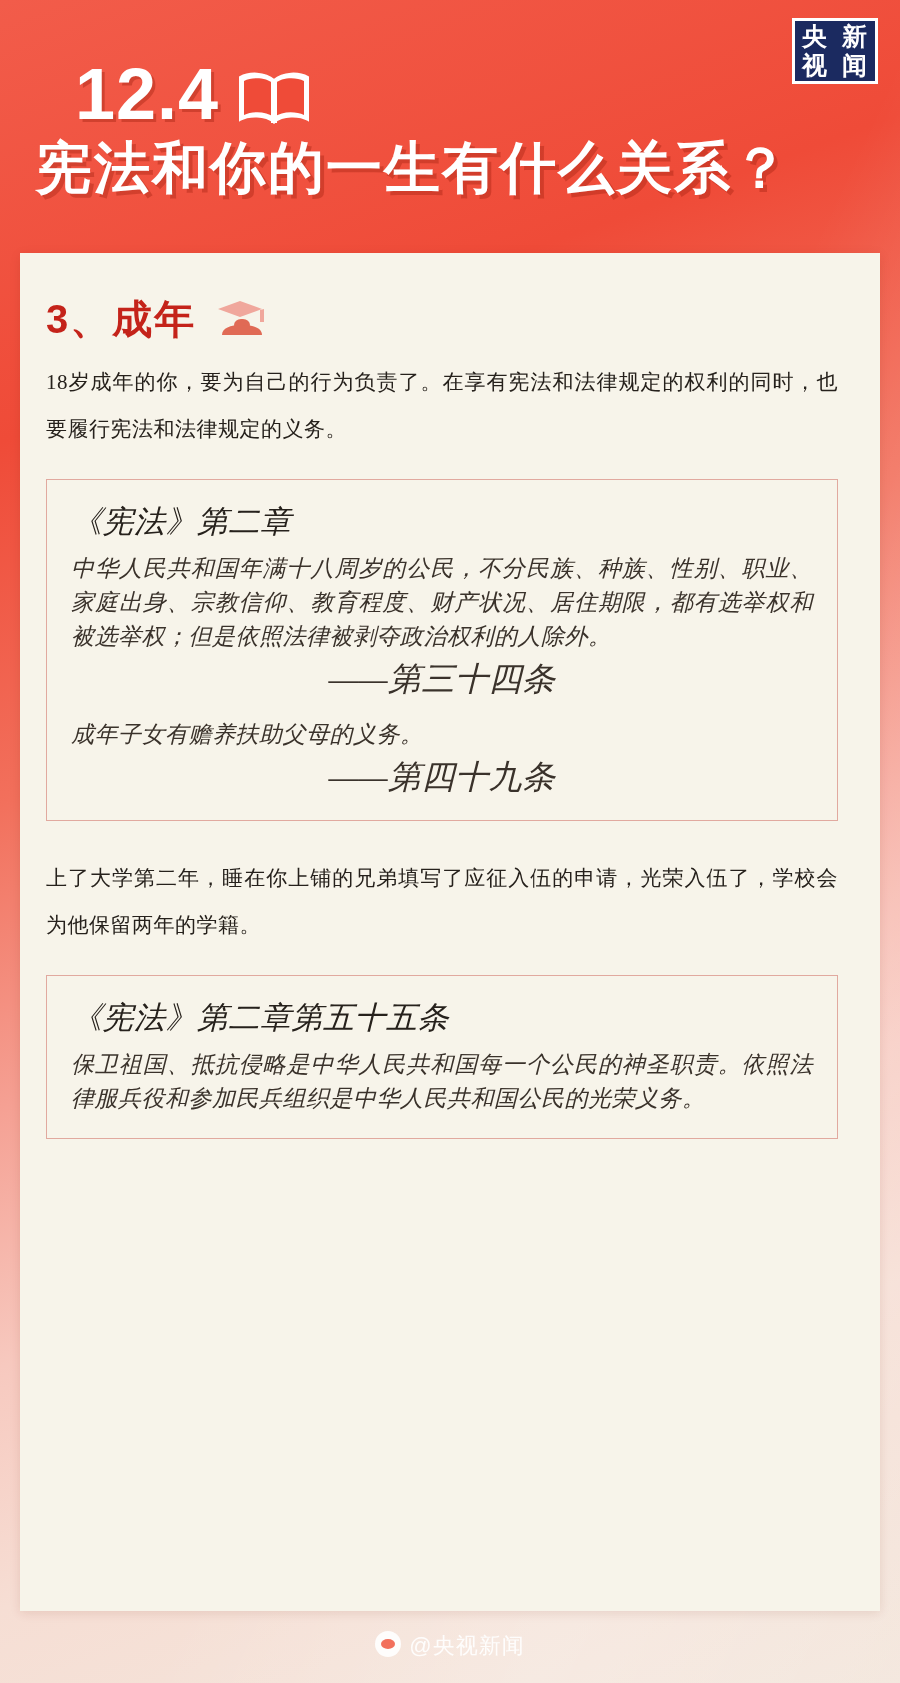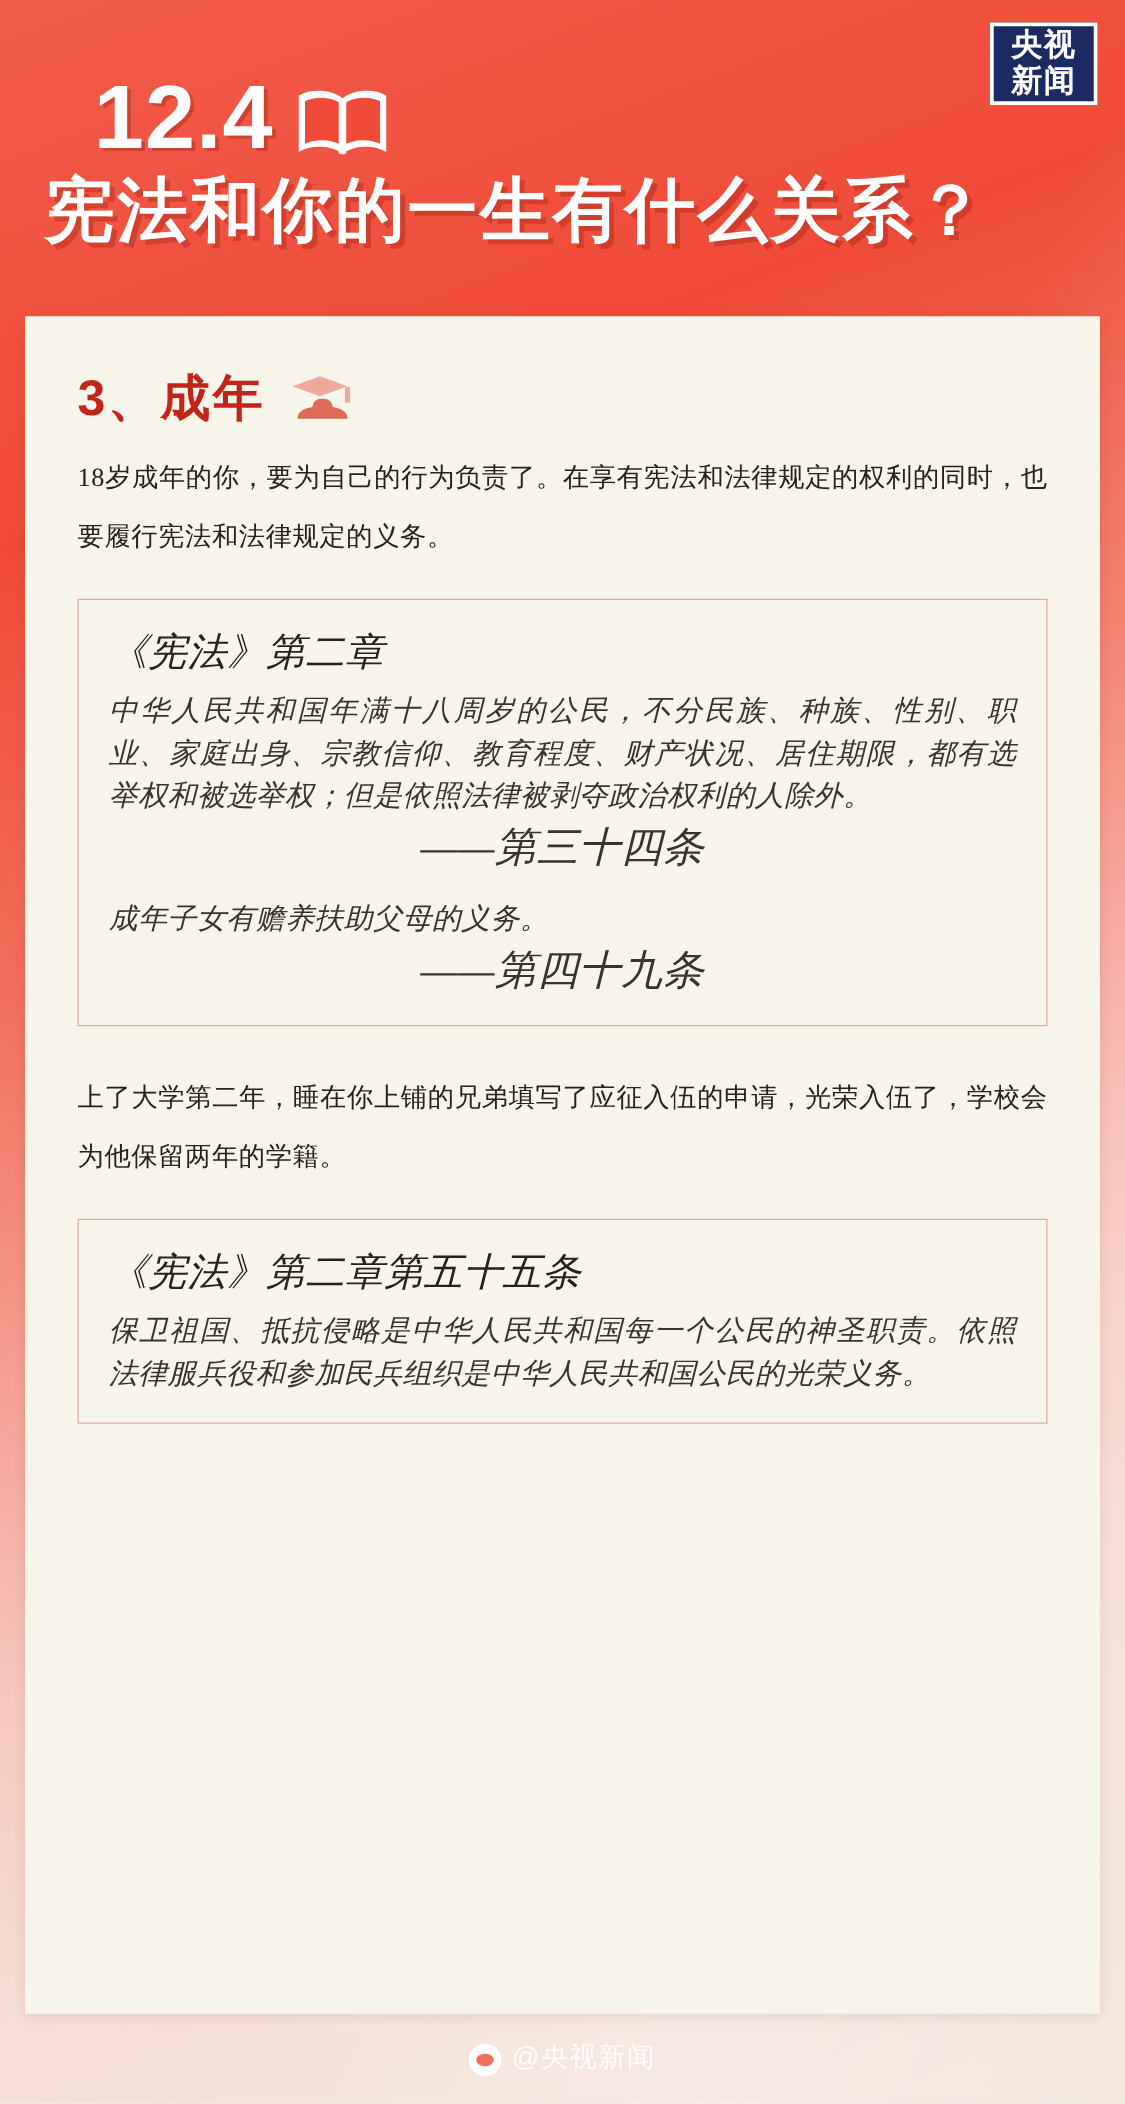--- a/index.html
+++ b/index.html
@@ -43,21 +43,21 @@
     height: 66px;
     background: #1b2a60;
     border: 3px solid #ffffff;
     color: #ffffff;
     font-family: "Liberation Sans", sans-serif;
     font-weight: bold;
     font-size: 25px;
     line-height: 29px;
     letter-spacing: 1px;
     display: flex;
-    flex-direction: column;
+    flex-direction: row;
     align-items: center;
     justify-content: center;
     text-align: center;
     box-sizing: border-box;
   }
   .date-row {
     position: absolute;
     left: 38px;
     top: 58px;
     display: flex;
@@ -96,21 +96,21 @@
   
   .card {
     position: absolute;
     left: 20px;
     top: 253px;
     width: 860px;
     height: 1358px;
     background: #f7f4ea;
     box-shadow: 0 2px 10px rgba(120, 30, 15, 0.12);
     box-sizing: border-box;
-    padding: 42px 42px 0 42px;
+    padding: 42px 42px 0 26px;
     z-index: 2;
   }
 
   .section {
     margin-bottom: 10px;
   }
   .section-title {
     display: flex;
     align-items: center;
     font-family: "Liberation Sans", sans-serif;
@@ -173,21 +173,21 @@
   }
   .quote-gap { height: 18px; }
 
   
   .footer {
     position: absolute;
     left: 0;
     right: 0;
     bottom: 22px;
     display: flex;
-    align-items: flex-end;
+    align-items: flex-start;
     justify-content: center;
     gap: 8px;
     z-index: 3;
   }
   .footer-text {
     font-family: "Liberation Sans", sans-serif;
     font-size: 22px;
     color: #ffffff;
     opacity: 0.92;
     letter-spacing: 1px;

